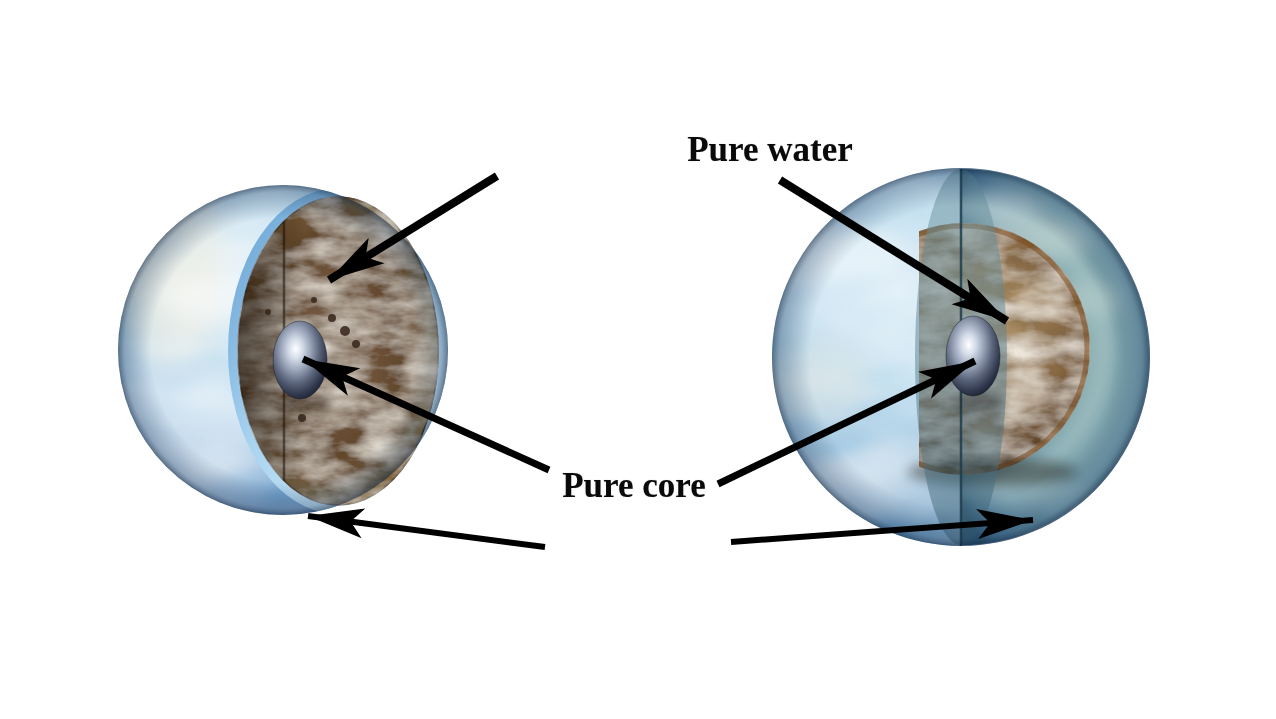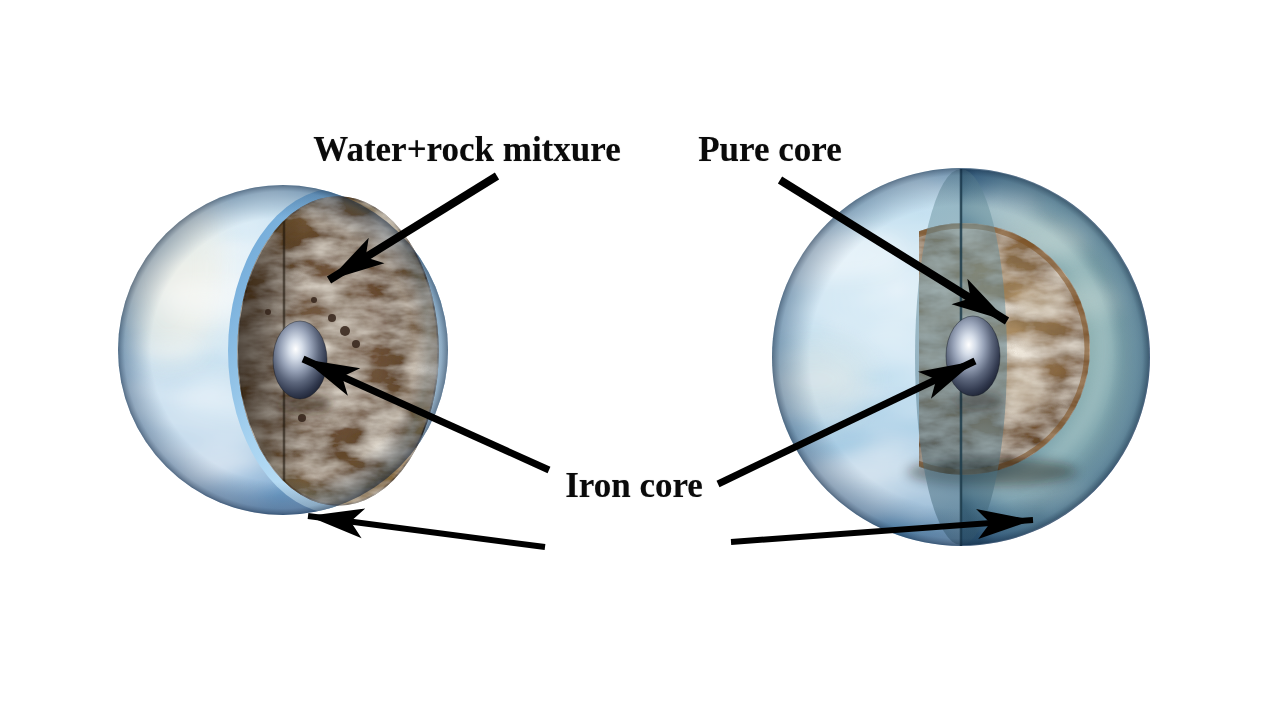--- a/index.html
+++ b/index.html
@@ -230,16 +230,15 @@
     <g stroke="#000000" fill="none">
       <line x1="497" y1="176" x2="329" y2="280" stroke-width="8" marker-end="url(#head)"></line>
       <line x1="780" y1="180" x2="1007" y2="321" stroke-width="8" marker-end="url(#head)"></line>
       <line x1="549" y1="470" x2="303" y2="359" stroke-width="7" marker-end="url(#head)"></line>
       <line x1="718" y1="484" x2="975" y2="361" stroke-width="7" marker-end="url(#head)"></line>
       <line x1="545" y1="547" x2="308" y2="516" stroke-width="6" marker-end="url(#head)"></line>
       <line x1="731" y1="542" x2="1033" y2="520" stroke-width="6" marker-end="url(#head)"></line>
     </g>
   </svg>
 
-  <div class="lbl lbl-water-rock">Water+rock mitxure</div>
-  <div class="lbl lbl-pure-rock">Pure core</div>
-  <div class="lbl lbl-iron-core">Iron core</div>
+  <div class="lbl lbl-pure-rock">Pure water</div>
+  <div class="lbl lbl-iron-core">Pure core</div>
 </div>
 
 </body></html>

